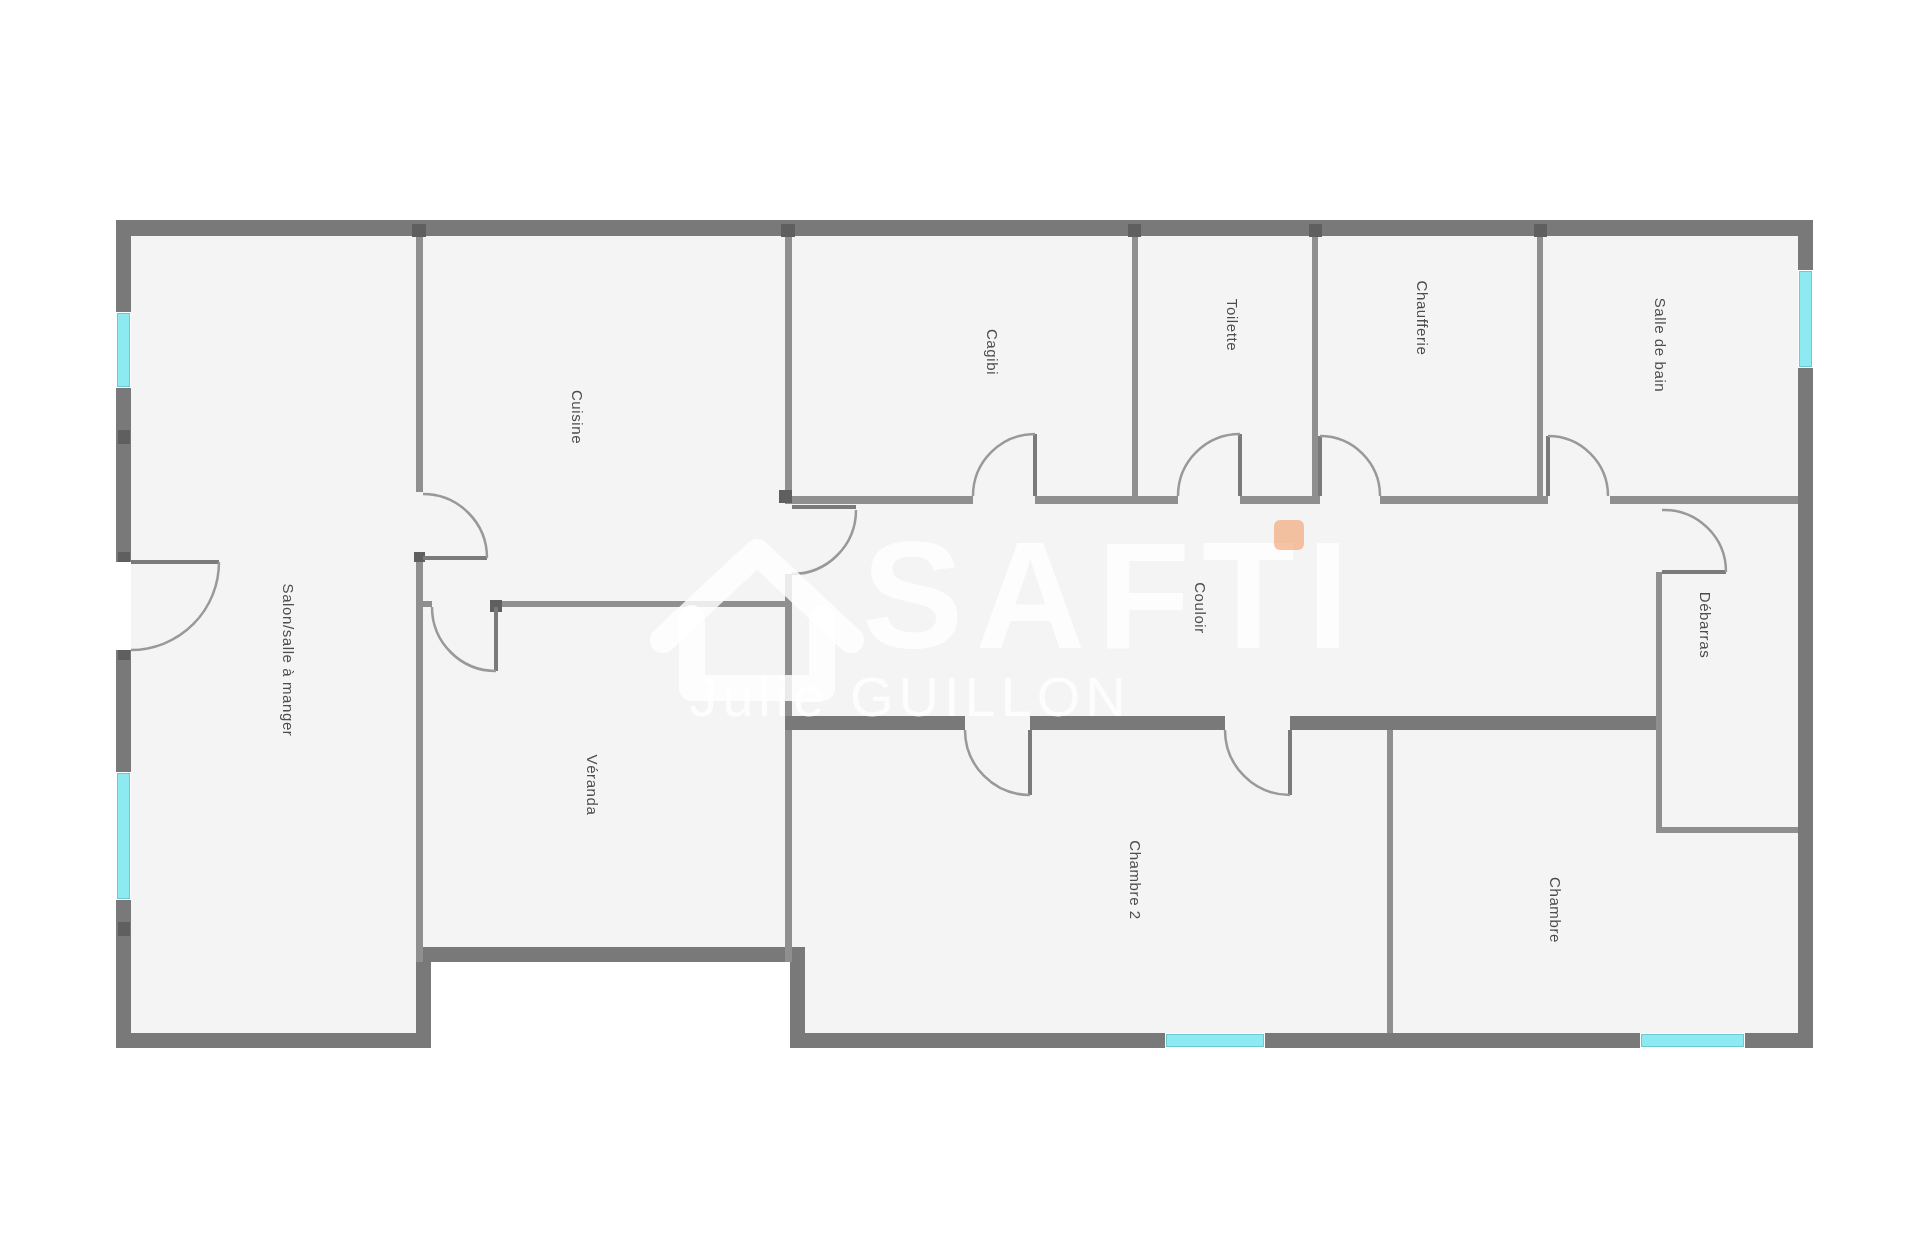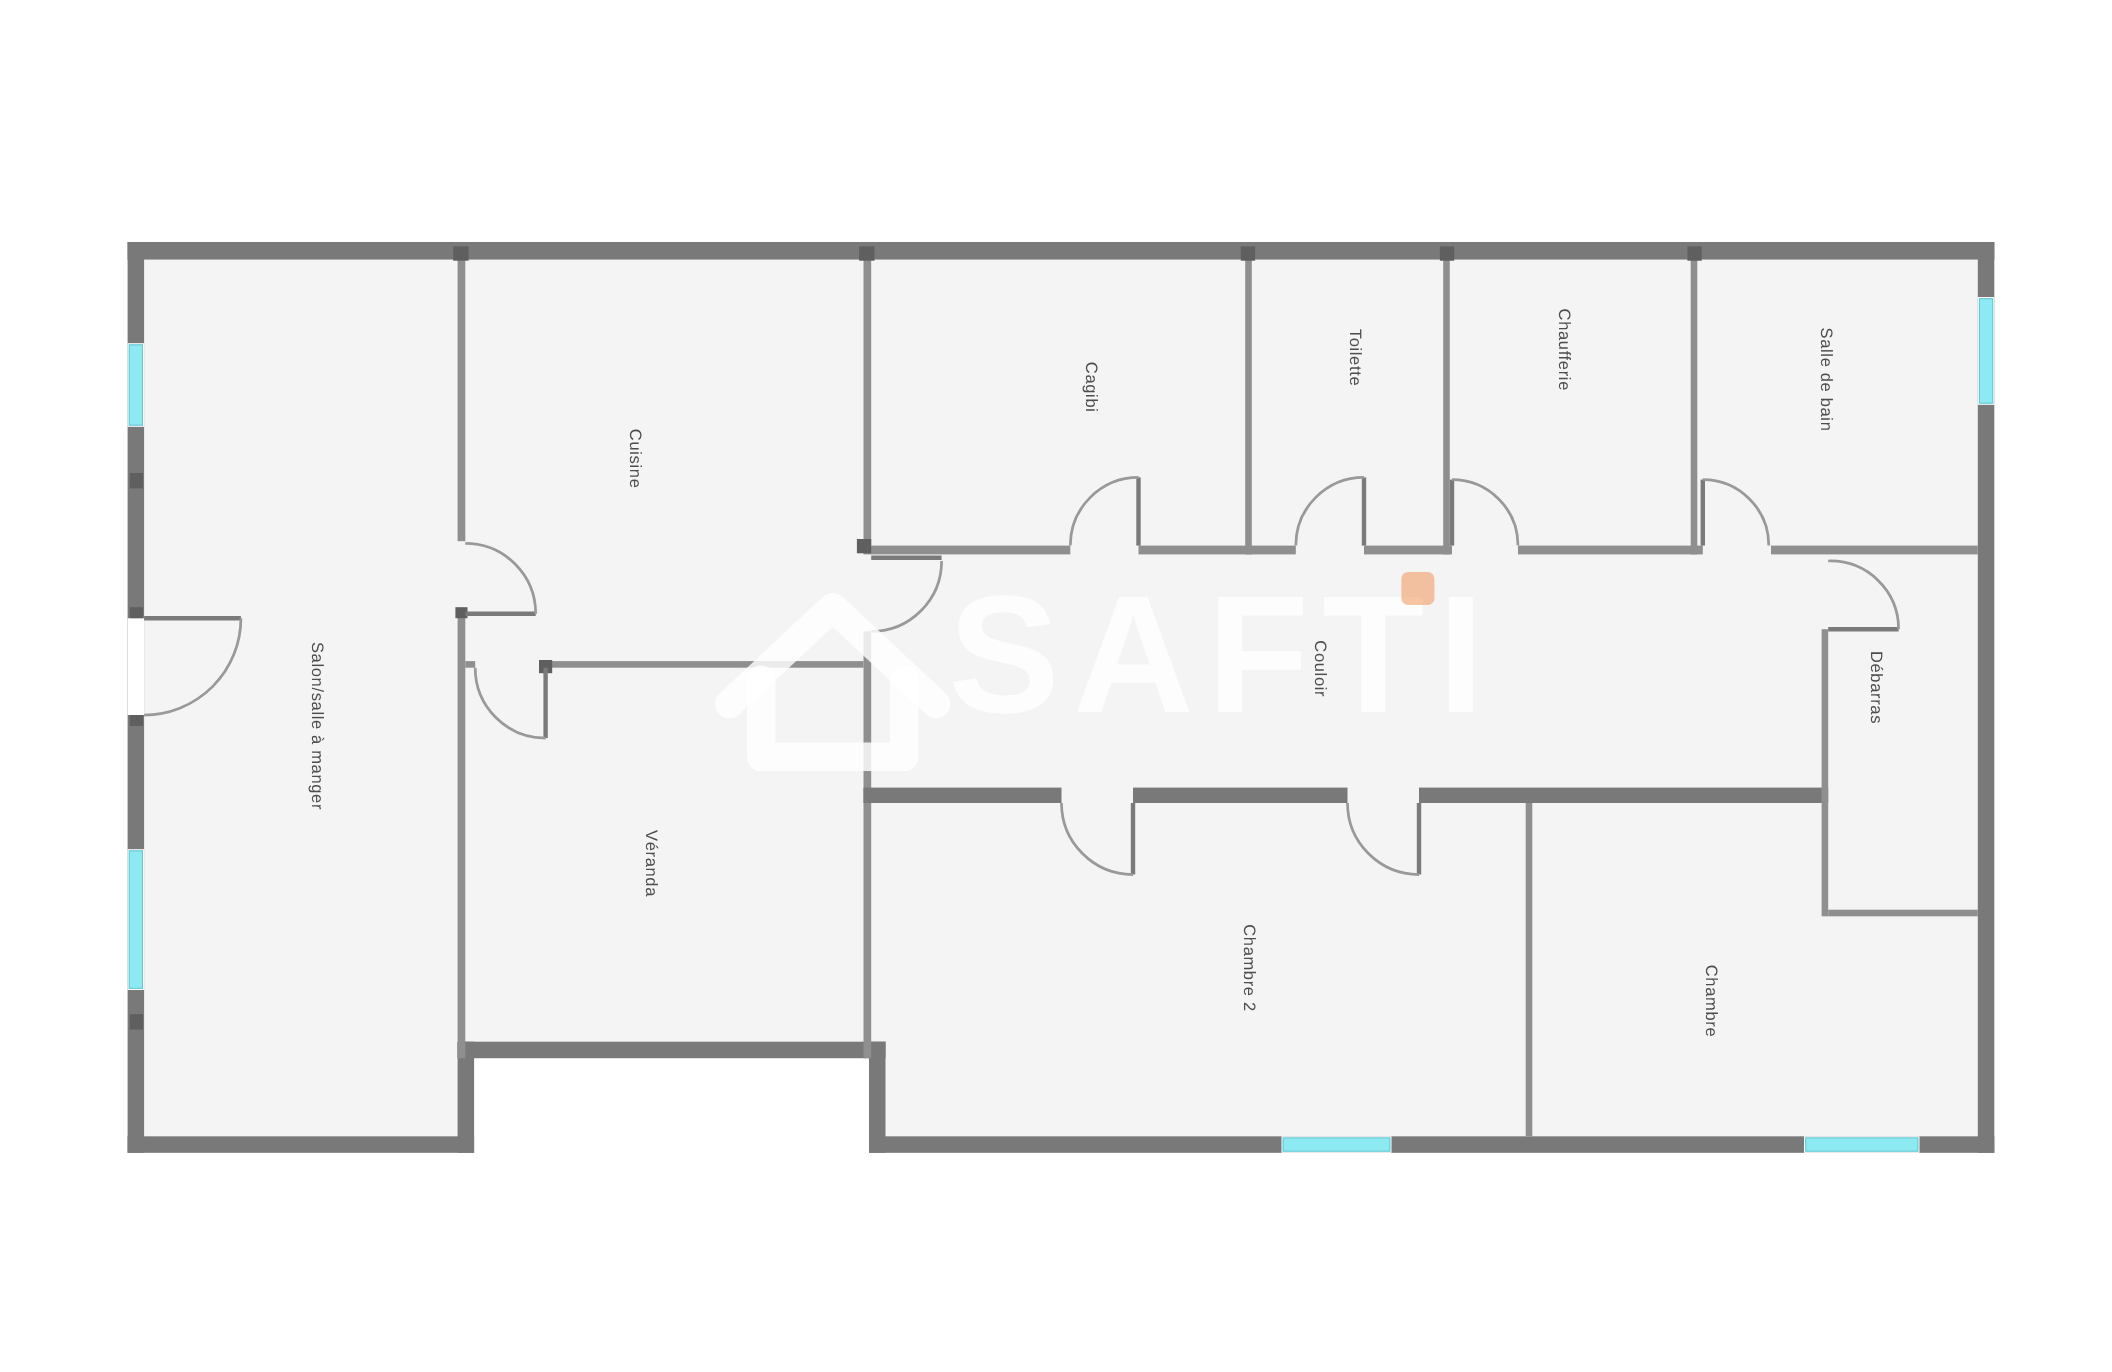--- a/index.html
+++ b/index.html
@@ -138,20 +138,21 @@
 
     <line class="leaf" x1="1290" y1="730" x2="1290" y2="795"></line>
     <path class="arc" d="M 1225 730 A 65 65 0 0 0 1290 795"></path>
 
     <path class="wm-house" d="M 663 640 L 757 552 L 851 640"></path>
     <path class="wm-house" d="M 692 618 L 692 688 L 822 688 L 822 618"></path>
   </svg>
 
   <div id="wm-brand">SAFTI</div>
   <div id="wm-dot"></div>
+  <div id="wm-agent">Julie GUILLON</div>
 
   <div class="room-label" style="left:288px;top:660px;">Salon/salle à manger</div>
   <div class="room-label" style="left:577px;top:417px;">Cuisine</div>
   <div class="room-label" style="left:592px;top:785px;">Véranda</div>
   <div class="room-label" style="left:992px;top:352px;">Cagibi</div>
   <div class="room-label" style="left:1232px;top:325px;">Toilette</div>
   <div class="room-label" style="left:1422px;top:318px;">Chaufferie</div>
   <div class="room-label" style="left:1660px;top:345px;">Salle de bain</div>
   <div class="room-label" style="left:1200px;top:608px;">Couloir</div>
   <div class="room-label" style="left:1705px;top:625px;">Débarras</div>

